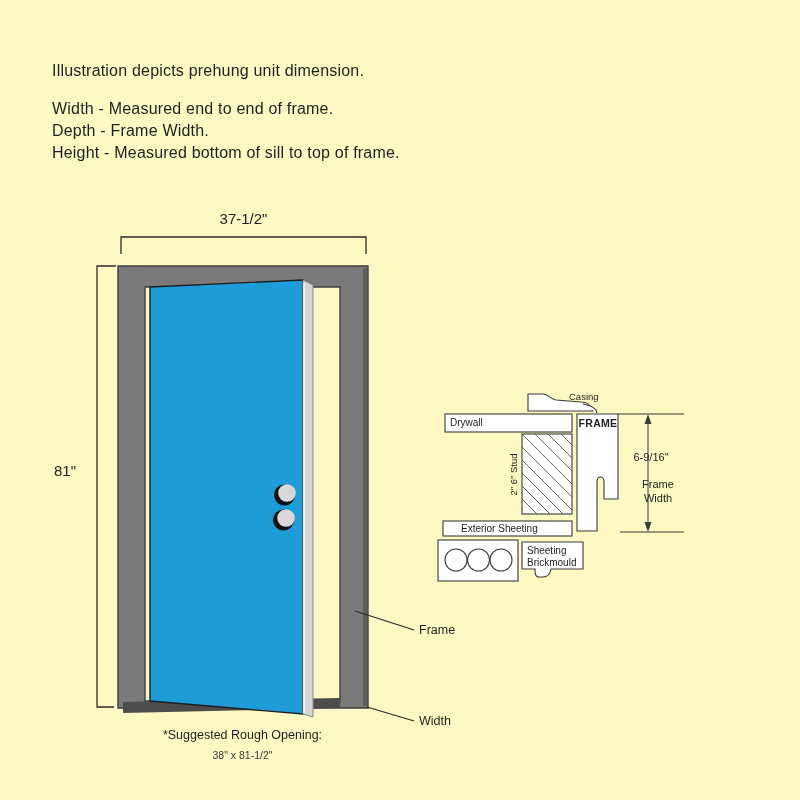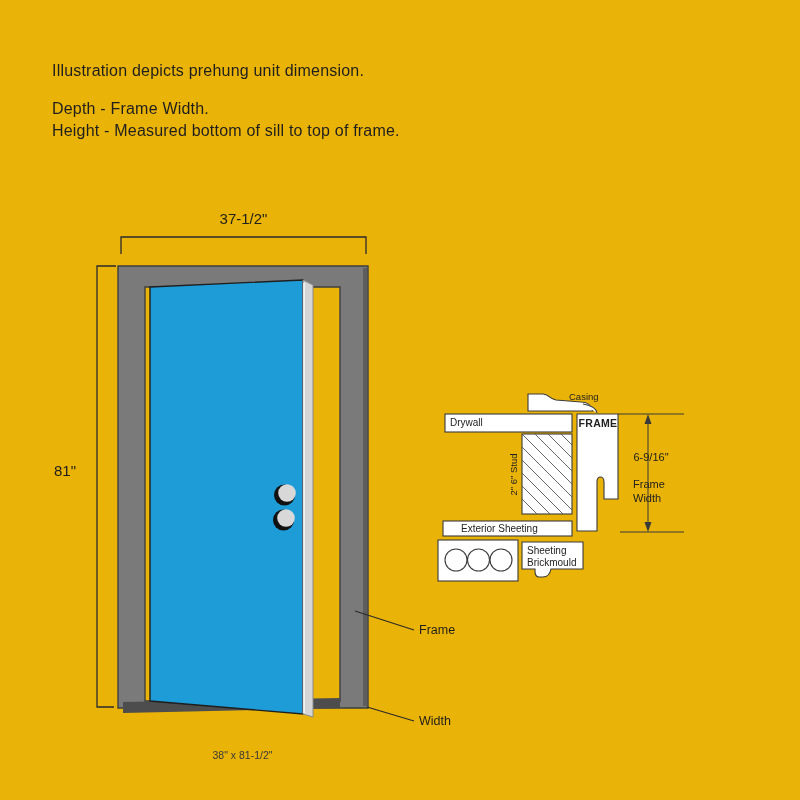--- a/index.html
+++ b/index.html
@@ -1,17 +1,17 @@
 <!DOCTYPE html>
 <html style="--door-blue: #1e9cd8; --frame-gray: #7a7a7a; --frame-outline: #3f3f3f; --sill-gray: #4d4d4d; --door-edge-gray: #d5d5d5; --knob-light: #d8d8d8; --knob-dark: #111111;"><head>
 <meta charset="utf-8">
 <style>
   html,body{margin:0;padding:0;background:#fff;}
   .canvas{
-    position:relative;width:800px;height:800px;background:#eab308;overflow:hidden;
+    position:relative;width:800px;height:800px;background:#fef9c3;overflow:hidden;
     font-family:"Liberation Sans",sans-serif;color:#1f1f1f;
   }
   .abs{position:absolute;}
   .intro-title{left:52px;top:62px;font-size:16px;letter-spacing:.2px;}
   .intro-lines{left:52px;top:98px;font-size:16px;line-height:22px;letter-spacing:.2px;}
   .scene{position:absolute;left:0;top:0;width:800px;height:800px;}
   .dim-width{left:121px;top:210px;width:245px;text-align:center;font-size:15px;}
   .dim-height{left:40px;top:462px;width:50px;text-align:center;font-size:15px;}
   .lbl-frame{left:419px;top:623px;font-size:12.5px;}
   .lbl-sill{left:419px;top:714px;font-size:12.5px;}
@@ -19,31 +19,32 @@
   .ro-size{left:120px;top:749px;width:245px;text-align:center;font-size:10.5px;color:#3a3a3a;}
   .cs-text{font-size:10px;color:#222;}
   .cs-casing{left:569px;top:391px;font-size:9.5px;}
   .cs-drywall{left:450px;top:417px;}
   .cs-stud{left:477px;top:469px;width:72px;text-align:center;font-size:9.5px;
            transform:rotate(-90deg);transform-origin:center;}
   .cs-sheeting{left:461px;top:523px;}
   .cs-frame{left:578px;top:417px;width:40px;text-align:center;font-weight:bold;font-size:10.5px;letter-spacing:.3px;}
   .cs-brickmould{left:527px;top:545px;width:56px;line-height:12px;}
   .cs-dimvalue{left:620px;top:451px;width:62px;text-align:center;font-size:11px;}
-  .cs-dimlabel{left:633px;top:477px;width:50px;font-size:11px;line-height:14px;}
+  .cs-dimlabel{left:633px;top:477px;width:50px;text-align:center;font-size:11px;line-height:14px;}
   svg .ln{stroke:#2b2b2b;stroke-width:1.3;fill:none;}
   svg .csln{stroke:#3a3a3a;stroke-width:1.1;fill:#fff;}
 </style>
 </head>
 <body>
 
 <div class="canvas">
 
   <div class="abs intro-title">Illustration depicts prehung unit dimension.</div>
   <div class="abs intro-lines">
+    <div>Width - Measured end to end of frame.</div>
     <div>Depth - Frame Width.</div>
     <div>Height - Measured bottom of sill to top of frame.</div>
   </div>
 
   <svg class="scene" viewBox="0 0 800 800">
 
     <path class="ln" d="M121,254 V237 H366 V254"></path>
 
     <path class="ln" d="M116,266 H97 V707 H114"></path>
 
@@ -98,20 +99,21 @@
       <circle cx="501" cy="560" r="11" fill="none" stroke="#3a3a3a" stroke-width="1.1"></circle>
     </g>
 
     <path class="csln" d="M522,542 H583 V569 H551 C550,574 547,577 543,577 L539,577 C536,577 535,575 535,571 V569 H522 Z"></path>
   </svg>
 
   <div class="abs dim-width">37-1/2"</div>
   <div class="abs dim-height">81"</div>
   <div class="abs lbl-frame">Frame</div>
   <div class="abs lbl-sill">Width</div>
+  <div class="abs ro-note">*Suggested Rough Opening:</div>
   <div class="abs ro-size">38" x 81-1/2"</div>
 
   <div class="abs cs-text cs-casing">Casing</div>
   <div class="abs cs-text cs-drywall">Drywall</div>
   <div class="abs cs-text cs-stud">2" 6" Stud</div>
   <div class="abs cs-text cs-sheeting">Exterior Sheeting</div>
   <div class="abs cs-text cs-frame">FRAME</div>
   <div class="abs cs-text cs-brickmould">Sheeting Brickmould</div>
   <div class="abs cs-text cs-dimvalue">6-9/16"</div>
   <div class="abs cs-text cs-dimlabel">Frame Width</div>

